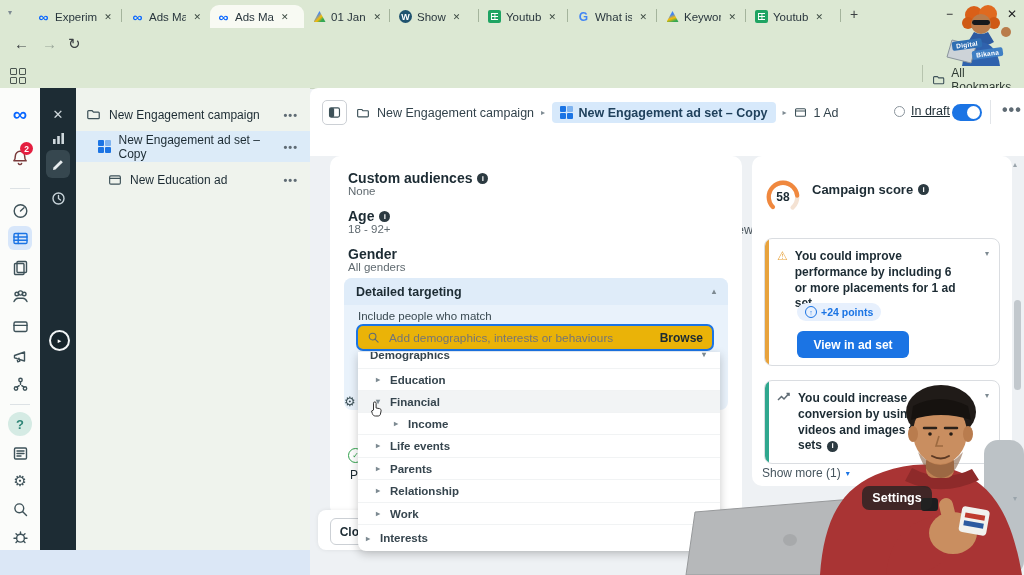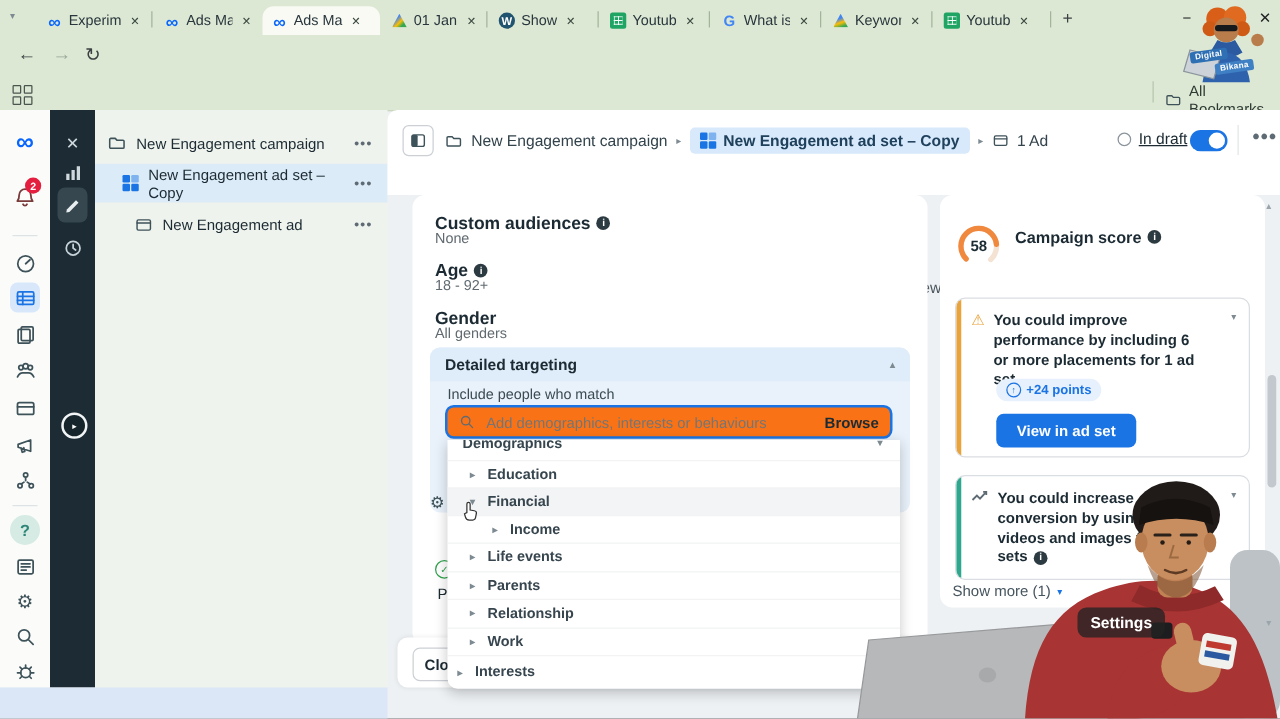--- a/index.html
+++ b/index.html
@@ -60,21 +60,21 @@
   #mainheader{position:absolute;left:310px;top:88px;width:714px;height:68px;background:#fff;border-radius:8px 0 0 0;}
   .bc-label{font-size:12.5px;color:#33434c;}
   .bc-chip{background:#d7e9fb;border-radius:4px;height:21px;display:flex;align-items:center;gap:6px;padding:0 8px;}
   .modepill{position:absolute;top:130px;height:23px;display:flex;align-items:center;gap:6px;border-radius:14px;font-size:12.5px;}
   
   #maincard{position:absolute;left:330px;top:156px;width:412px;height:360px;background:#fff;border-radius:10px;}
   .lab{font-size:14px;font-weight:bold;color:#1c2b33;display:flex;align-items:center;}
   .val{font-size:11.5px;color:#606a70;}
   #dtbox{position:absolute;left:14px;top:122px;width:384px;height:132px;background:#e9f2fb;border-radius:8px;}
   #dthead{height:25px;display:flex;align-items:center;padding:1px 12px;font-size:12.5px;font-weight:bold;background:#dfecf9;border-radius:8px 8px 0 0;}
-  #searchbox{position:absolute;left:12px;top:46px;width:358px;height:27px;background:#f97316;border:2px solid #1b74e4;
+  #searchbox{position:absolute;left:12px;top:46px;width:358px;height:27px;background:#eab308;border:2px solid #1b74e4;
     border-radius:7px;display:flex;align-items:center;padding:0 9px;box-sizing:border-box;gap:7px;}
   #searchbox input{border:none;outline:none;background:transparent;flex:1;font-size:11.8px;color:#333;
     font-family:"Liberation Sans",sans-serif;}
   #dropdown{position:absolute;left:358px;top:352px;width:362px;height:199px;background:#fff;
     border-radius:0 0 8px 8px;box-shadow:0 3px 10px rgba(0,0,0,.22);z-index:20;overflow:hidden;}
   .dd-row{position:absolute;left:0;width:362px;height:22px;display:flex;align-items:center;
     font-size:11.5px;font-weight:bold;color:#36454e;border-top:1px solid #f1f3f4;box-sizing:border-box;}
   
   #scorecard{position:absolute;left:752px;top:156px;width:260px;height:330px;background:#fff;border-radius:10px;}
   .sugg{position:absolute;left:12px;width:236px;background:#fff;border:1px solid #dadde1;border-radius:8px;box-sizing:border-box;overflow:hidden;}
@@ -344,21 +344,21 @@
           <i></i>
         </span>
       <span>New Engagement ad set – Copy</span>
       <span class="dots">•••</span>
     </div>
     <div class="trow" style="top:76px;padding-left:32px;gap:8px;">
       <svg class="ic" width="14" height="14" viewBox="0 0 17 17">
         <rect x="2" y="3.5" width="13" height="10" rx="1.4"></rect>
           <path d="M2 6.6h13"></path>
         </svg>
-      <span>New Engagement ad</span>
+      <span>New Education ad</span>
       <span class="dots">•••</span>
     </div>
   </div>
 
   <div id="mainheader">
     <div class="ab" style="left:12px;top:12px;width:23px;height:23px;border:1px solid #ccd0d5;border-radius:5px;
       display:flex;align-items:center;justify-content:center;">
       <svg width="13" height="13" viewBox="0 0 17 17">
         <rect x="2" y="2.5" width="13" height="12" rx="2" fill="none" stroke="#3e5259" stroke-width="1.5"></rect>
         <rect x="2" y="2.5" width="6" height="12" rx="1.5" fill="#3e5259"></rect>

